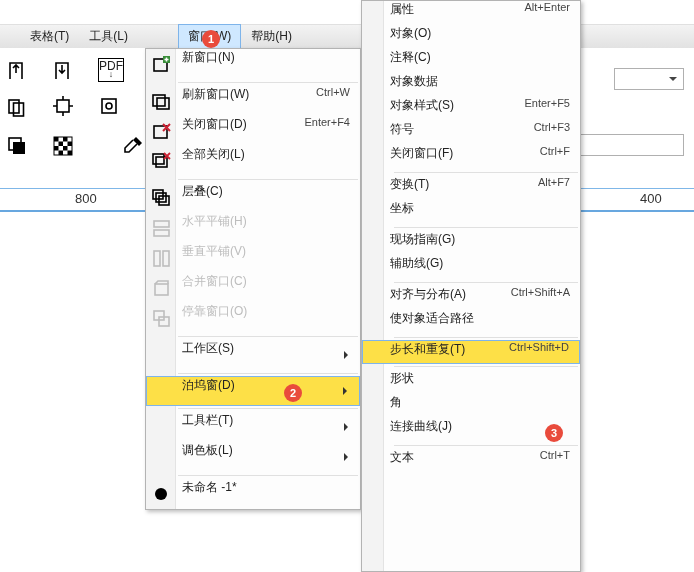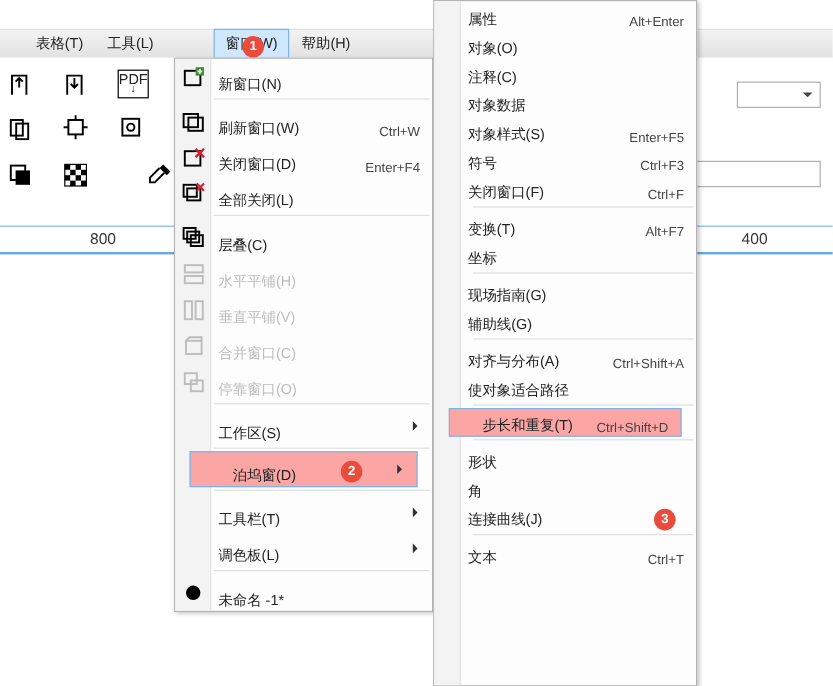--- a/index.html
+++ b/index.html
@@ -44,31 +44,31 @@
            border-top:1px solid #7fb7e8; border-bottom:0; }
   .ruler .hl { position:absolute; left:0; bottom:0; width:694px; height:2px; background:#68a7df; }
   .tick { position:absolute; top:2px; font-size:13px; color:#333; }
 
   
   .menu { position:absolute; background:#fdfdfd; border:1px solid #b3b3b3;
           box-shadow:2px 2px 4px rgba(0,0,0,0.25); }
   .menu1 { left:145px; top:48px; width:216px; }
   .menu .iconcol { position:absolute; left:0; top:0; bottom:0; width:30px;
                    border-right:1px solid #e3e3e3; background:#f3f3f3; }
-  .menu .row { height:24px; display:flex; align-items:flex-end; position:relative;
+  .menu .row { height:24px; display:flex; align-items:flex-start; position:relative;
                padding-left:36px; padding-right:10px; }
   .menu .row.tall { height:30px; }
   .menu .row .lbl { flex:1; white-space:nowrap; }
   .menu .row .sc  { color:#444; font-size:11px; margin-left:8px; }
   .menu .row .sub { position:absolute; right:8px; top:50%; margin-top:-4px;
                     border:4px solid transparent; border-left-color:#333; }
   .menu .row.disabled .lbl,
   .menu .row.disabled .sc { color:#bdbdbd; }
-  .menu .row.highlight { background:#fca5a5; border:1px solid #7eb4ea;
-                         padding-left:35px; margin:-1px 12px; }
+  .menu .row.highlight { background:#fde047; border:1px solid #7eb4ea;
+                         padding-left:35px; margin:-1px 0; }
   .menu .sep { height:1px; margin:3px 2px 3px 32px; background:#e0e0e0; }
   .menu .ic { position:absolute; left:4px; width:22px; height:22px; display:flex;
               align-items:center; justify-content:center; top:50%; margin-top:-11px; }
   .menu .ic svg { width:20px; height:20px; }
   .menu .row .dot { position:absolute; left:9px; top:50%; margin-top:-6px;
                     width:12px; height:12px; background:#000; border-radius:50%; }
 
   
   .menu2 { left:361px; top:0; width:220px; height:572px; }
   .menu2 .iconcol { width:22px; }
@@ -183,21 +183,21 @@
 </div>
 
 <div class="rightstuff">
   <div class="dropdownfrag"></div>
   <div class="longfield"></div>
 </div>
 
 <div class="ruler">
   <div class="hl"></div>
   <span class="tick" style="left:75px">800</span>
-  <span class="tick" style="left:618px">400</span>
+  <span class="tick" style="left:640px">400</span>
 </div>
 
 <div class="menu menu1">
   <div class="iconcol"></div>
 
   <div class="row tall">
     <span class="ic">
         <svg>
           <rect class="stroke" x="3" y="5" width="13" height="12"></rect>
           <rect x="12" y="2" width="7" height="7" fill="#3a8f3a"></rect>

